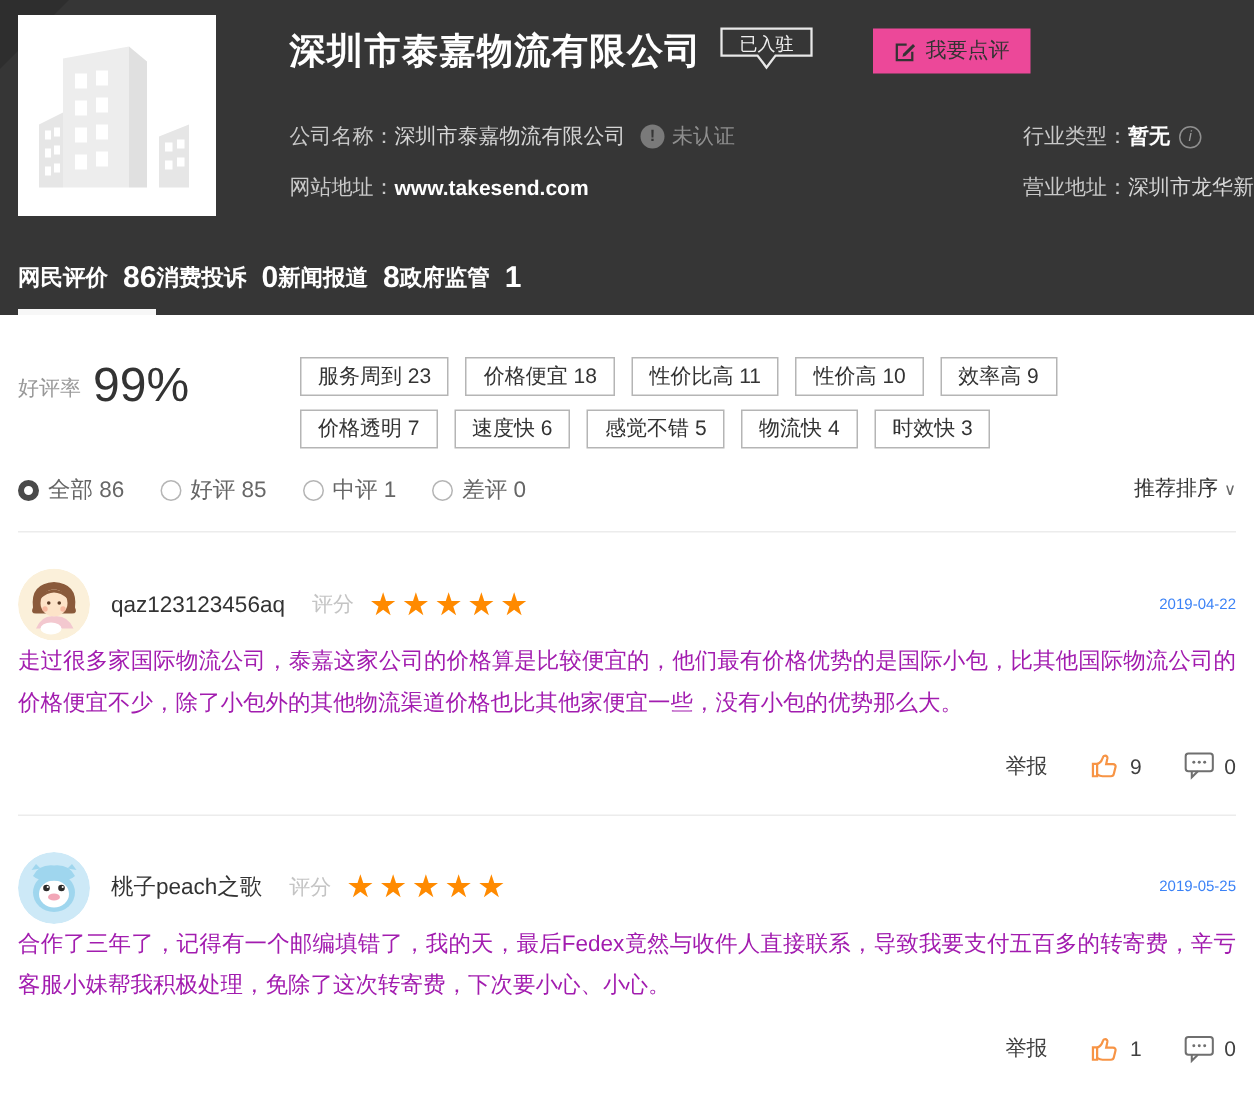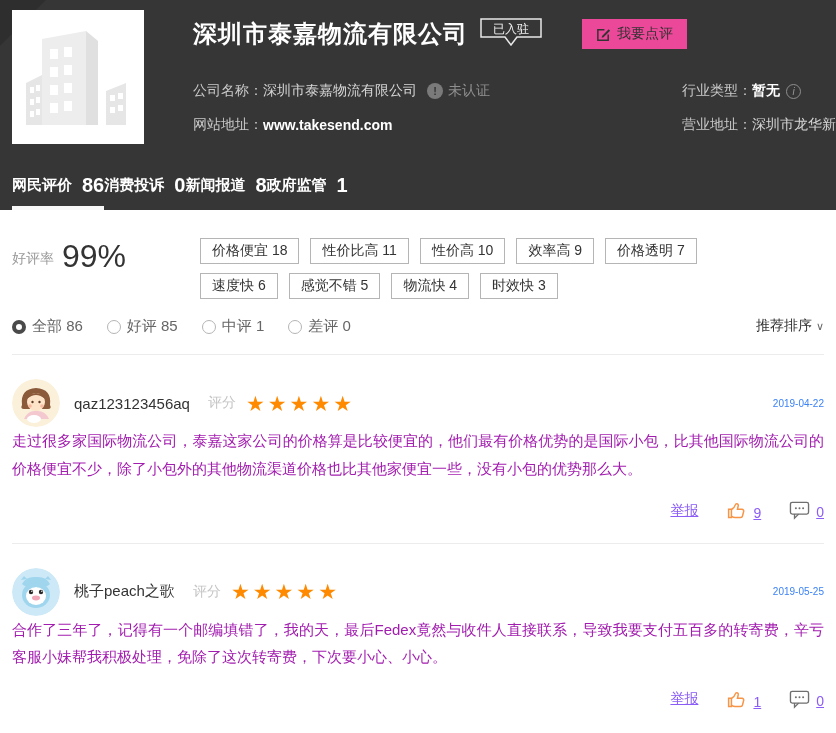--- a/index.html
+++ b/index.html
@@ -53,21 +53,21 @@
   
   .review { padding-top:24px; }
   .rev-head { display:flex; align-items:center; }
   .avatar { width:48px; height:48px; border-radius:50%; overflow:hidden; flex:0 0 48px; }
   .rev-user { margin-left:14px; color:#333; font-size:15px; }
   .rev-score-label { margin-left:18px; color:#c4c4c4; font-size:14px; }
   .stars { margin-left:10px; color:#ff8a00; font-size:21px; letter-spacing:3px; line-height:1; }
   .rev-date { margin-left:auto; color:#3b82f6; font-size:10px; }
   .rev-text { color:#a21caf; font-size:15px; line-height:1.85; text-align:justify; }
   .rev-actions { display:flex; justify-content:flex-end; align-items:center; gap:28px; margin-top:14px; height:28px; }
-  .act { display:flex; align-items:flex-end; gap:6px; color:#8b5cf6; font-size:14px; cursor:pointer;text-decoration:underline; }
+  .act { display:flex; align-items:center; gap:6px; color:#404040; font-size:14px; cursor:pointer; }
 </style>
 </head>
 <body>
 
 <div class="hero">
   <div class="logo-box">
     <svg width="108" height="112" viewBox="0 0 108 112">
       <polygon points="18,18 62,10 62,104 18,104" fill="#ededed"></polygon>
       <polygon points="62,10 74,20 74,104 62,104" fill="#e0e0e0"></polygon>
       <g fill="#ffffff">
@@ -161,20 +161,21 @@
     <span class="t-count">1</span>
   </div>
 </div>
 
 <div class="content">
 
   <div class="rating-row">
     <span class="rating-label">好评率</span>
     <span class="rating-value">99%</span>
     <div class="tags-wrap">
+      <span class="tag">服务周到 23</span>
       <span class="tag">价格便宜 18</span>
       <span class="tag">性价比高 11</span>
       <span class="tag">性价高 10</span>
       <span class="tag">效率高 9</span>
       <span class="tag">价格透明 7</span>
       <span class="tag">速度快 6</span>
       <span class="tag">感觉不错 5</span>
       <span class="tag">物流快 4</span>
       <span class="tag">时效快 3</span>
     </div>

